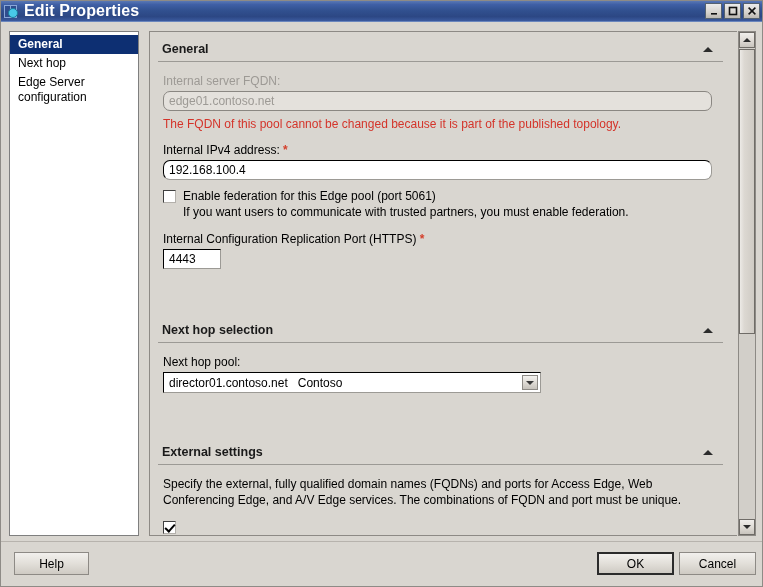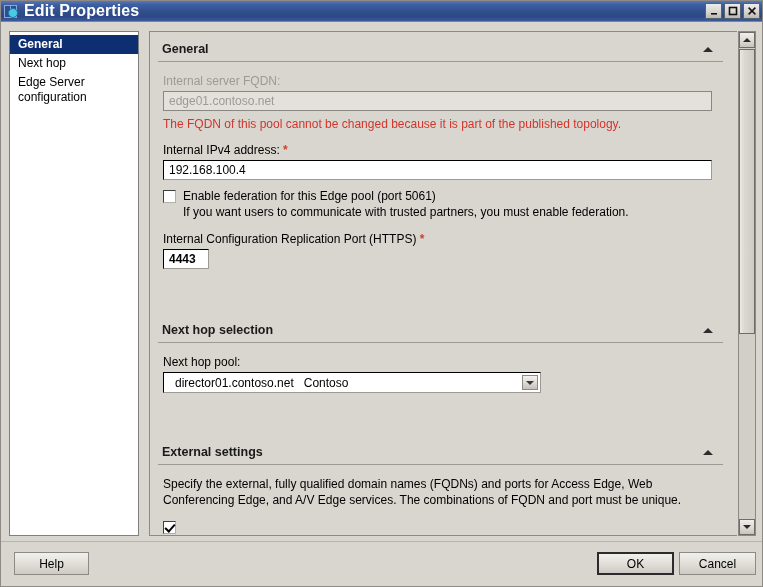--- a/index.html
+++ b/index.html
@@ -137,22 +137,22 @@
     line-height: 18px;
     padding-left: 5px;
     overflow: hidden;
     white-space: nowrap;
   }
   .txtbox.disabled {
     background: #e4e1dc;
     color: #9d9a95;
     border-color: #8a8782;
   }
-  .txtbox.wide { width: 549px; }
-  .txtbox.small { width: 46px; font-weight: bold; }
+  .txtbox.wide { width: 549px; border-radius: 7px; }
+  .txtbox.small { width: 58px; }
   .err-msg {
     color: #d4342a; font-size: 12px; margin: 6px 0 0 5px;
   }
   .chkrow {
     display: flex; align-items: center;
     margin: 9px 0 0 5px;
   }
   .chkbox {
     width: 13px; height: 13px; flex: none;
     box-sizing: border-box;
@@ -185,21 +185,21 @@
     margin-left: 5px;
     width: 378px; height: 21px;
     box-sizing: border-box;
     background: #ffffff;
     border: 1px solid #000000;
     border-right-color: #9c9a95;
     border-bottom-color: #9c9a95;
     display: flex; align-items: center;
   }
   .combo .ctext {
-    font-size: 12px; color: #000; padding-left: 11px;
+    font-size: 12px; color: #000; padding-left: 5px;
     white-space: pre;
   }
   .combo .carrow {
     position: absolute; right: 2px; top: 2px;
     width: 16px; height: 15px;
     background: linear-gradient(to bottom, #f4f2ef 0%, #ddd9d3 55%, #c6c2bb 100%);
     border: 1px solid #8d8a85;
     box-sizing: border-box;
     display: flex; align-items: center; justify-content: center;
   }

